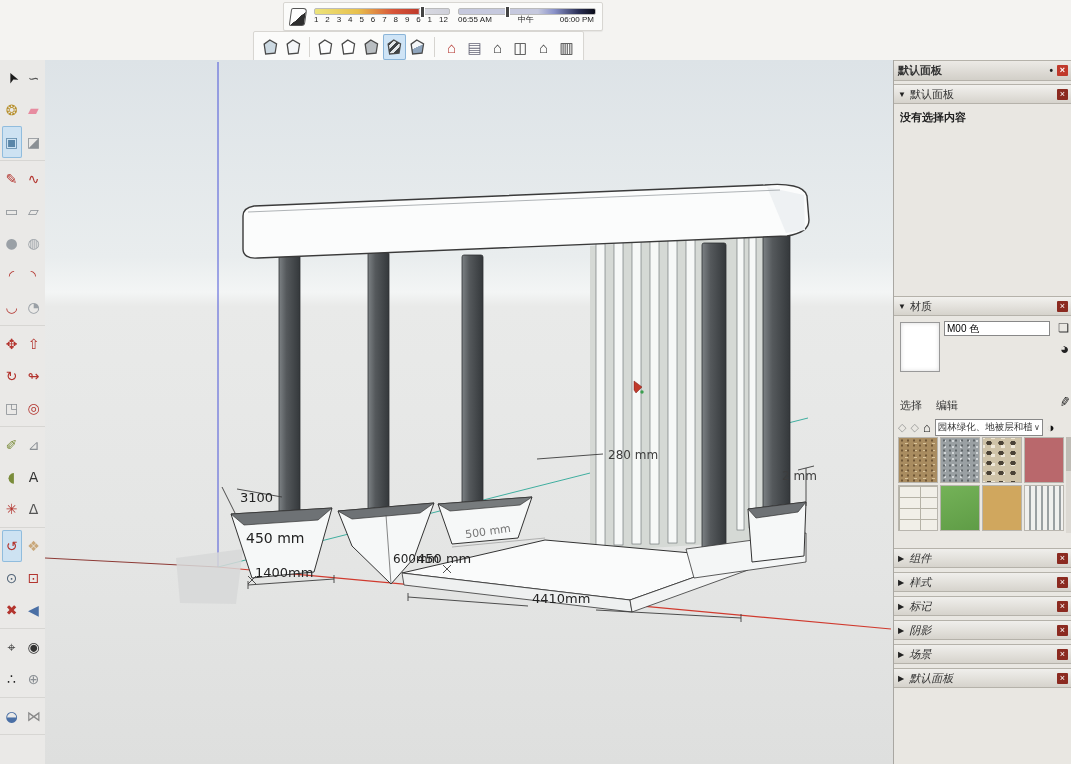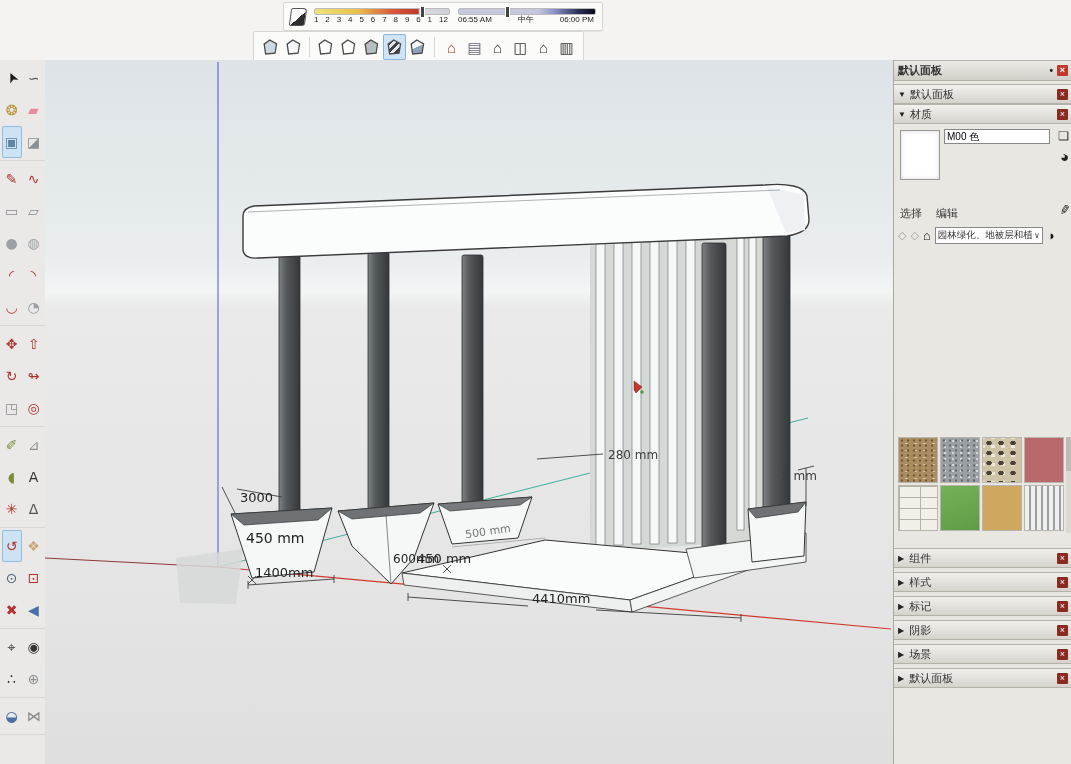--- a/index.html
+++ b/index.html
@@ -53,21 +53,21 @@
   #right-panel{position:absolute;left:893px;top:60px;width:178px;height:704px;background:#e9e7e2;border-left:1px solid #a9a7a2;font-size:11px;color:#333;}
   .bar{display:flex;align-items:center;height:18px;background:linear-gradient(#f2f1ee,#d6d3cc);border:1px solid #b5b2aa;border-left:none;border-right:none;padding:0 4px;gap:4px;}
   #panel-title-bar{height:19px;background:linear-gradient(#eceae6,#d2cfc8);font-weight:bold;justify-content:flex-end;}
   .bar .grow{flex:1;}
   .closebox{width:11px;height:11px;background:#8b2a20;color:#fff;font-size:9px;line-height:11px;text-align:center;border-radius:1px;}
   #panel-close{background:#c0392b;}
   .pin{color:#222;font-size:10px;}
   .arr{font-size:8px;color:#222;}
   .sec-wrap{position:absolute;left:0;width:178px;}
   .sec{display:flex;align-items:center;height:18px;background:linear-gradient(#f0efec,#d6d3cc);border:1px solid #b5b2aa;border-left:none;border-right:none;margin-bottom:4px;padding:0 4px;gap:5px;}
-  .sec-label{flex:1;}
+  .sec-label{flex:1;font-style:italic;}
   #ei-body{padding:6px;font-weight:bold;color:#222;height:180px;}
   #mat-body{position:relative;height:128px;}
   #mat-preview{position:absolute;left:6px;top:6px;width:38px;height:48px;background:#fff;border:1px solid #999;box-shadow:inset 0 0 4px rgba(0,0,0,.15);}
   #mat-name{position:absolute;left:50px;top:5px;width:100px;height:13px;font-size:10px;border:1px solid #888;padding:0 2px;background:#fff;font-family:"Liberation Sans",sans-serif;}
   #add-mat{position:absolute;right:3px;top:5px;font-size:12px;color:#333;}
   #brush{position:absolute;right:3px;top:24px;font-size:15px;color:#222;}
   #tabs-row{position:absolute;left:6px;top:82px;width:166px;display:flex;gap:14px;align-items:center;}
   #pen{position:absolute;right:2px;top:78px;font-size:13px;transform:rotate(80deg);color:#222;}
   #nav-row{position:absolute;left:4px;top:103px;width:170px;display:flex;align-items:center;gap:4px;}
   .navarrow{color:#9a9a98;font-size:11px;}
@@ -443,21 +443,21 @@
         <line x1="761" y1="408" x2="761" y2="446"></line>
           <line x1="753" y1="410" x2="769" y2="406"></line>
       </g>
 
       <g>
         <path d="M589,321 l8,6 -6,6 -2,-3 z" fill="#c0392b" stroke="#7a1f1a" stroke-width="0.5"></path>
         <circle cx="597" cy="332" r="1.7" fill="#3a9e4e"></circle>
       </g>
     </svg>
     <div id="dims">
-        <div class="dim" style="left: 195px; top: 430px; font-size: 13px;">3000</div>
+        <div class="dim" style="left: 195px; top: 430px; font-size: 13px;">3100</div>
         <div class="dim" style="left: 201px; top: 470px; font-size: 14px;">450 mm</div>
         <div class="dim" style="left: 210px; top: 505px; font-size: 13px;">1400mm</div>
         <div class="dim" style="left: 348px; top: 492px; font-size: 12px;">600mm</div>
         <div class="dim" style="left: 372px; top: 491px; font-size: 13px;">450 mm</div>
         <div class="dim" style="left: 420px; top: 465px; font-size: 11px; color: rgb(119, 119, 119); transform: rotate(-8deg);">500 mm</div>
         <div class="dim" style="left: 487px; top: 531px; font-size: 13px;">4410mm</div>
         <div class="dim" style="left: 563px; top: 388px; font-size: 12px; color: rgb(61, 61, 61);">280 mm</div>
         <div class="dim" style="left: 737px; top: 409px; font-size: 12px; color: rgb(61, 61, 61);">2 mm</div>
       </div>
   </div>
@@ -468,20 +468,21 @@
       <span class="grow"></span>
       <span class="pin">•</span>
       <span class="closebox" id="panel-close">×</span>
     </div>
     <div class="bar" style="margin-top:3px;">
       <span class="arr">▼</span>
       <span>默认面板</span>
       <span class="grow"></span>
       <span class="closebox">×</span>
     </div>
+    <div id="ei-body">没有选择内容</div>
     <div class="bar">
       <span class="arr">▼</span>
       <span>材质</span>
       <span class="grow"></span>
       <span class="closebox">×</span>
     </div>
     <div id="mat-body">
       <div id="mat-preview"></div>
       <input id="mat-name" readonly="" value="M00 色" style="">
       <span id="add-mat">❏</span>

